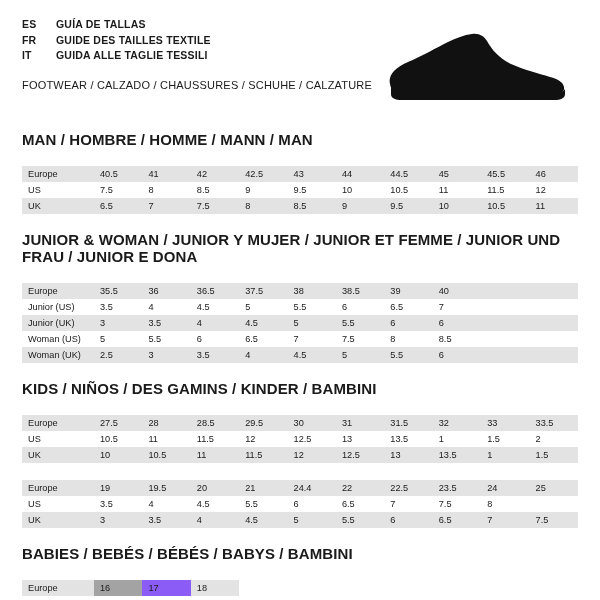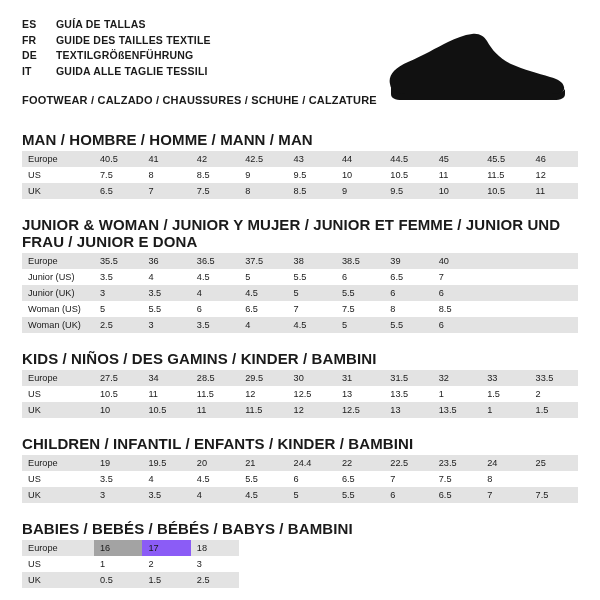--- a/index.html
+++ b/index.html
@@ -49,40 +49,41 @@
   .shoe-wrap {
     position: absolute;
     right: 10px;
     top: 14px;
     width: 190px;
     height: 74px;
   }
 
   .section-title {
     font-size: 11px;
-    font-weight: bold;
+    font-weight: normal;
     letter-spacing: 0.2px;
     margin-top: 14px;
   }
 
   
   .block {
     margin-top: 17px;
   }
   .block-title {
     font-size: 15px;
     font-weight: bold;
     letter-spacing: 0.1px;
     padding-bottom: 3px;
   }
   table.size {
     border-collapse: collapse;
     font-size: 9.2px;
     width: 100%;
     table-layout: fixed;
+    margin-top: 15px;
   }
   table.size td {
     height: 16px;
     line-height: 16px;
     padding: 0 0 0 6px;
     white-space: nowrap;
   }
   table.size tr.shade td {
     background: #e3e3e3;
   }
@@ -101,24 +102,20 @@
   <div class="header">
     <table class="lang-table">
       <tbody>
         <tr>
           <td class="lang-code">ES</td>
           <td class="lang-text">GUÍA DE TALLAS</td>
         </tr>
         <tr>
           <td class="lang-code">FR</td>
           <td class="lang-text">GUIDE DES TAILLES TEXTILE</td>
-        </tr>
-        <tr>
-          <td class="lang-code">DE</td>
-          <td class="lang-text">TEXTILGRÖßENFÜHRUNG</td>
         </tr>
         <tr>
           <td class="lang-code">IT</td>
           <td class="lang-text">GUIDA ALLE TAGLIE TESSILI</td>
         </tr>
       </tbody>
     </table>
 
     <div class="shoe-wrap">
       <svg width="190" height="74" viewBox="0 0 190 74" xmlns="http://www.w3.org/2000/svg">
@@ -253,21 +250,21 @@
     </table>
   </div>
 
   <div class="block">
     <div class="block-title">KIDS / NIÑOS / DES GAMINS / KINDER / BAMBINI</div>
     <table class="size">
       <tbody>
         <tr class="shade">
           <td class="rowlabel">Europe</td>
           <td>27.5</td>
-          <td>34</td>
+          <td>28</td>
           <td>28.5</td>
           <td>29.5</td>
           <td>30</td>
           <td>31</td>
           <td>31.5</td>
           <td>32</td>
           <td>33</td>
           <td>33.5</td>
         </tr>
         <tr>
@@ -294,21 +291,20 @@
           <td>13</td>
           <td>13.5</td>
           <td>1</td>
           <td>1.5</td>
         </tr>
       </tbody>
     </table>
   </div>
 
   <div class="block">
-    <div class="block-title">CHILDREN / INFANTIL / ENFANTS / KINDER / BAMBINI</div>
     <table class="size">
       <tbody>
         <tr class="shade">
           <td class="rowlabel">Europe</td>
           <td>19</td>
           <td>19.5</td>
           <td>20</td>
           <td>21</td>
           <td>24.4</td>
           <td>22</td>

